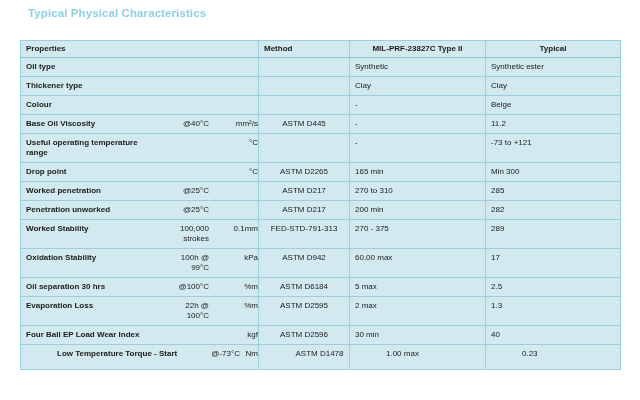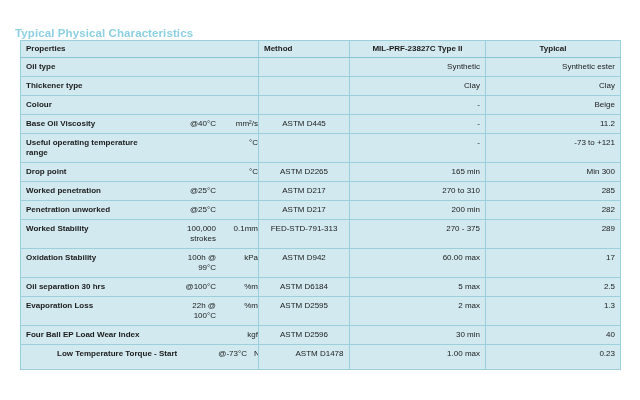--- a/index.html
+++ b/index.html
@@ -5,26 +5,25 @@
   html,body{margin:0;padding:0;}
   body{
     width:640px;height:400px;
     background:#ffffff;
     font-family:"Liberation Sans","DejaVu Sans",sans-serif;
     position:relative;
     overflow:hidden;
   }
   .page-title{
     position:absolute;
-    left:15px;top:7px;
+    left:28px;top:7px;
     font-size:11.5px;
     font-weight:bold;
     color:#8dd0e2;
     letter-spacing:0.1px;
-    margin-top:20px;
   }
   .tbl-wrap{
     position:absolute;
     left:20px;top:40px;
     width:601px;
   }
   table{
     border-collapse:collapse;
     table-layout:fixed;
     width:600px;
@@ -44,26 +43,26 @@
     padding:3px 5px;
     vertical-align:middle;
     border-bottom:1px solid #8ac4d4;
   }
   th.h-left{text-align:left;}
   th.h-center{text-align:center;}
   .c-prop{padding:4px 0 4px 5px;}
   .prop-grid{
     display:grid;
     grid-template-columns:133px 50px auto;
-    column-gap:7px;
+    column-gap:0;
   }
   .p-name{font-weight:bold;}
   .p-cond,.p-unit{white-space:pre-line;text-align:right;}
   .c-method{padding:4px 5px;text-align:center;}
-  .c-mil,.c-typ{padding:4px 5px;text-align:right;}
+  .c-mil,.c-typ{padding:4px 5px;text-align:left;}
   tbody tr:last-child td{padding-bottom:10px;padding-left:36px;}
 </style>
 </head>
 <body>
 
 <div class="page-title">Typical Physical Characteristics</div>
 
 <div class="tbl-wrap">
   <table>
     <colgroup>

